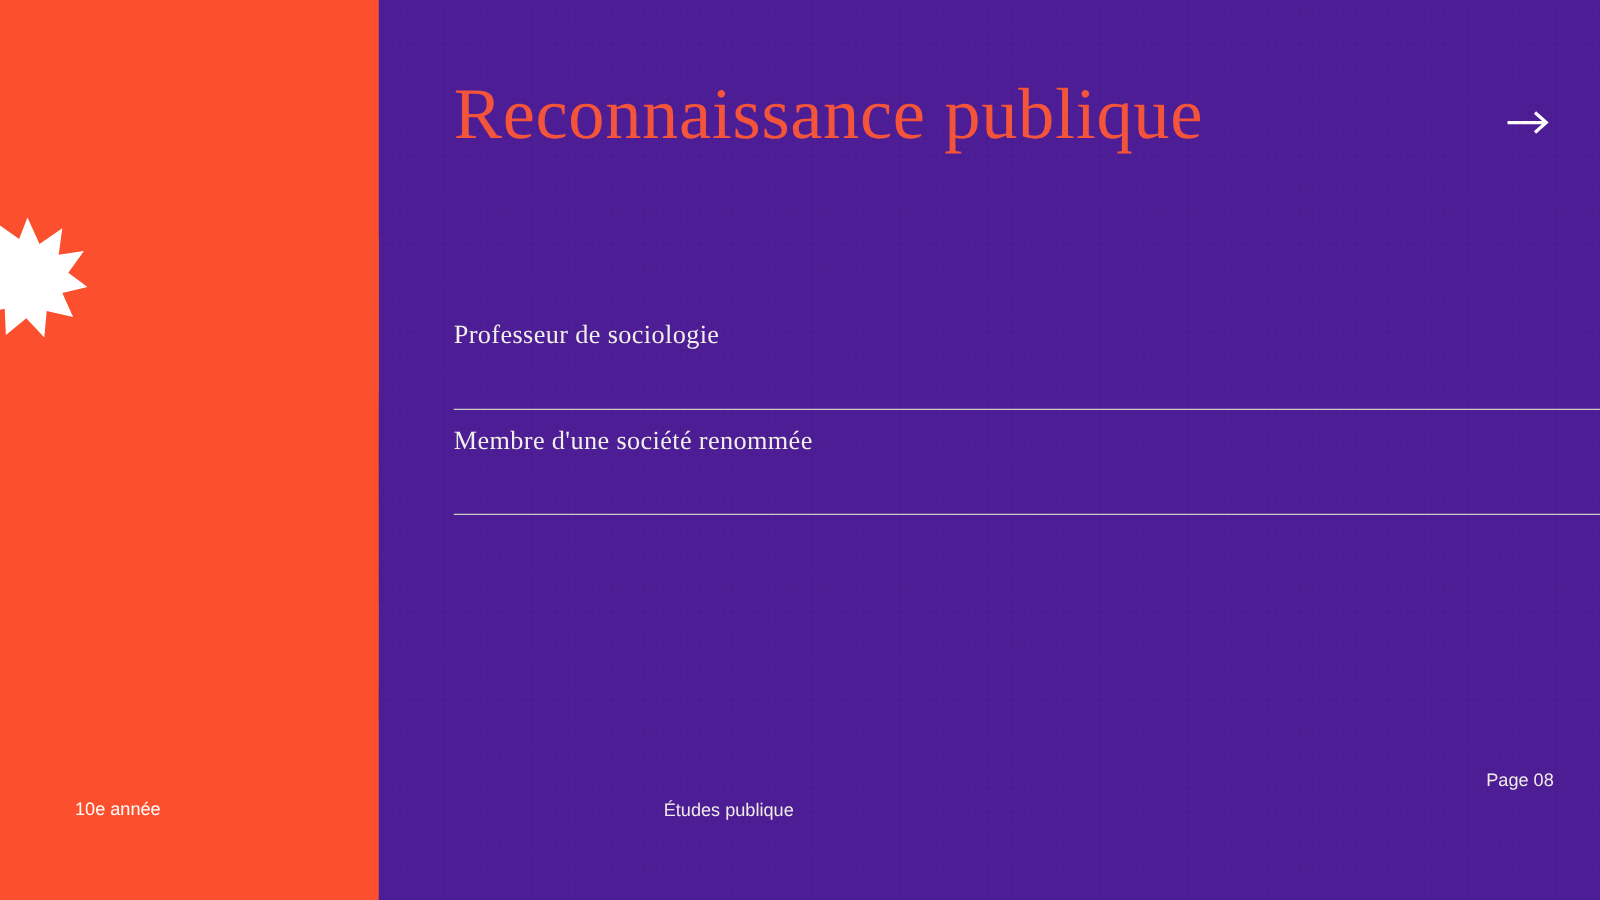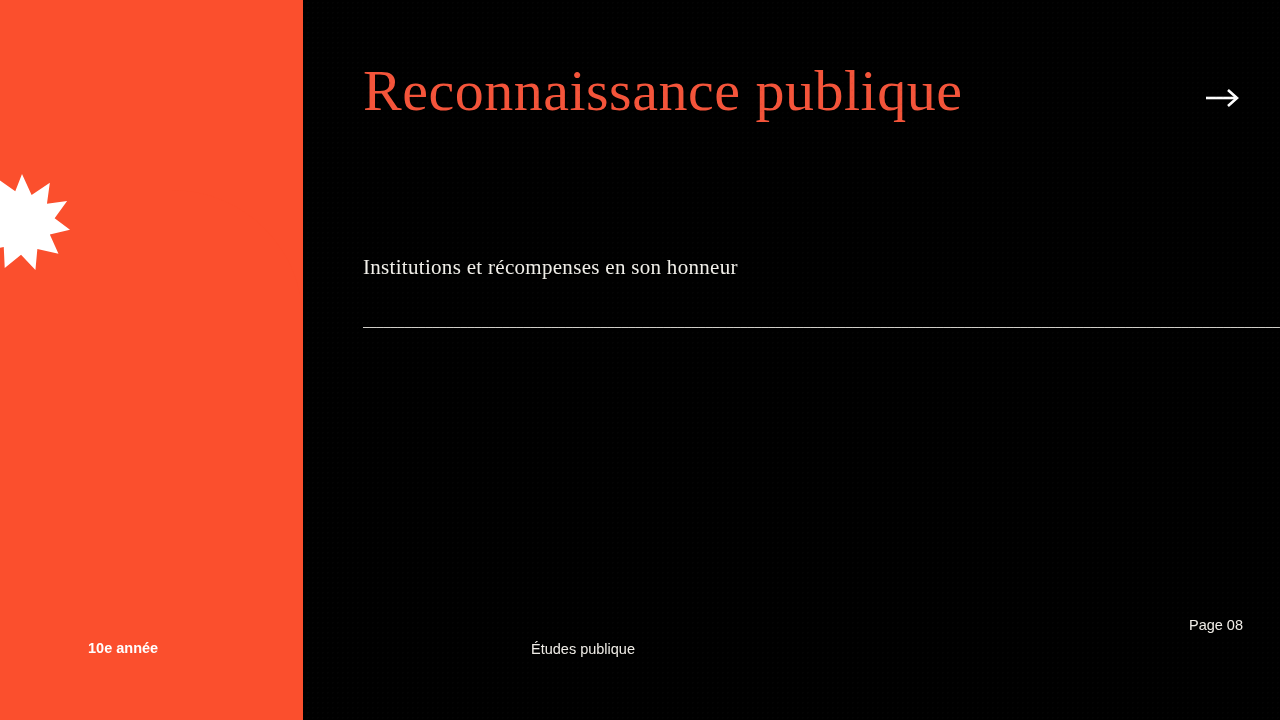--- a/index.html
+++ b/index.html
@@ -11,21 +11,21 @@
     height: 720px;
     overflow: hidden;
     background: #2b2b28;
     font-family: "Liberation Sans", sans-serif;
   }
 
   .slide {
     position: relative;
     width: 1280px;
     height: 720px;
-    background: #000000;
+    background: #4c1d95;
     overflow: hidden;
   }
 
   
   .slide::after {
     content: "";
     position: absolute;
     inset: 0;
     pointer-events: none;
     background-image:
@@ -241,26 +241,25 @@
     font-family: "Liberation Serif", serif;
     font-size: 21px;
     color: #f1efe9;
     letter-spacing: .3px;
     white-space: nowrap;
   }
 
   
   .footer-left {
     position: absolute;
-    left: 88px;
+    left: 60px;
     top: 640px;
     font-size: 14.5px;
     color: #ffffff;
     z-index: 5;
-    font-weight: bold;
   }
   .footer-center {
     position: absolute;
     left: 531px;
     top: 641px;
     font-size: 14.5px;
     color: #efece6;
   }
   .footer-right {
     position: absolute;
@@ -304,21 +303,24 @@
 
   <div class="arrow-next">
     <svg width="38" height="22" viewBox="0 0 38 22" aria-hidden="true">
       <path d="M2 11 H31" stroke="#ffffff" stroke-width="2.6" stroke-linecap="butt" fill="none"></path>
       <path d="M24 3 L33 11 L24 19" stroke="#ffffff" stroke-width="2.6" fill="none" stroke-linejoin="miter"></path>
     </svg>
   </div>
 
   <div class="list">
     <div class="list-item">
-      <span>Institutions et récompenses en son honneur</span>
+      <span>Professeur de sociologie</span>
+    </div>
+    <div class="list-item">
+      <span>Membre d'une société renommée</span>
     </div>
   </div>
 
   <div class="footer-left">10e année</div>
   <div class="footer-center">Études publique</div>
   <div class="footer-right">Page 08</div>
 
 </div>
 
 </body></html>

